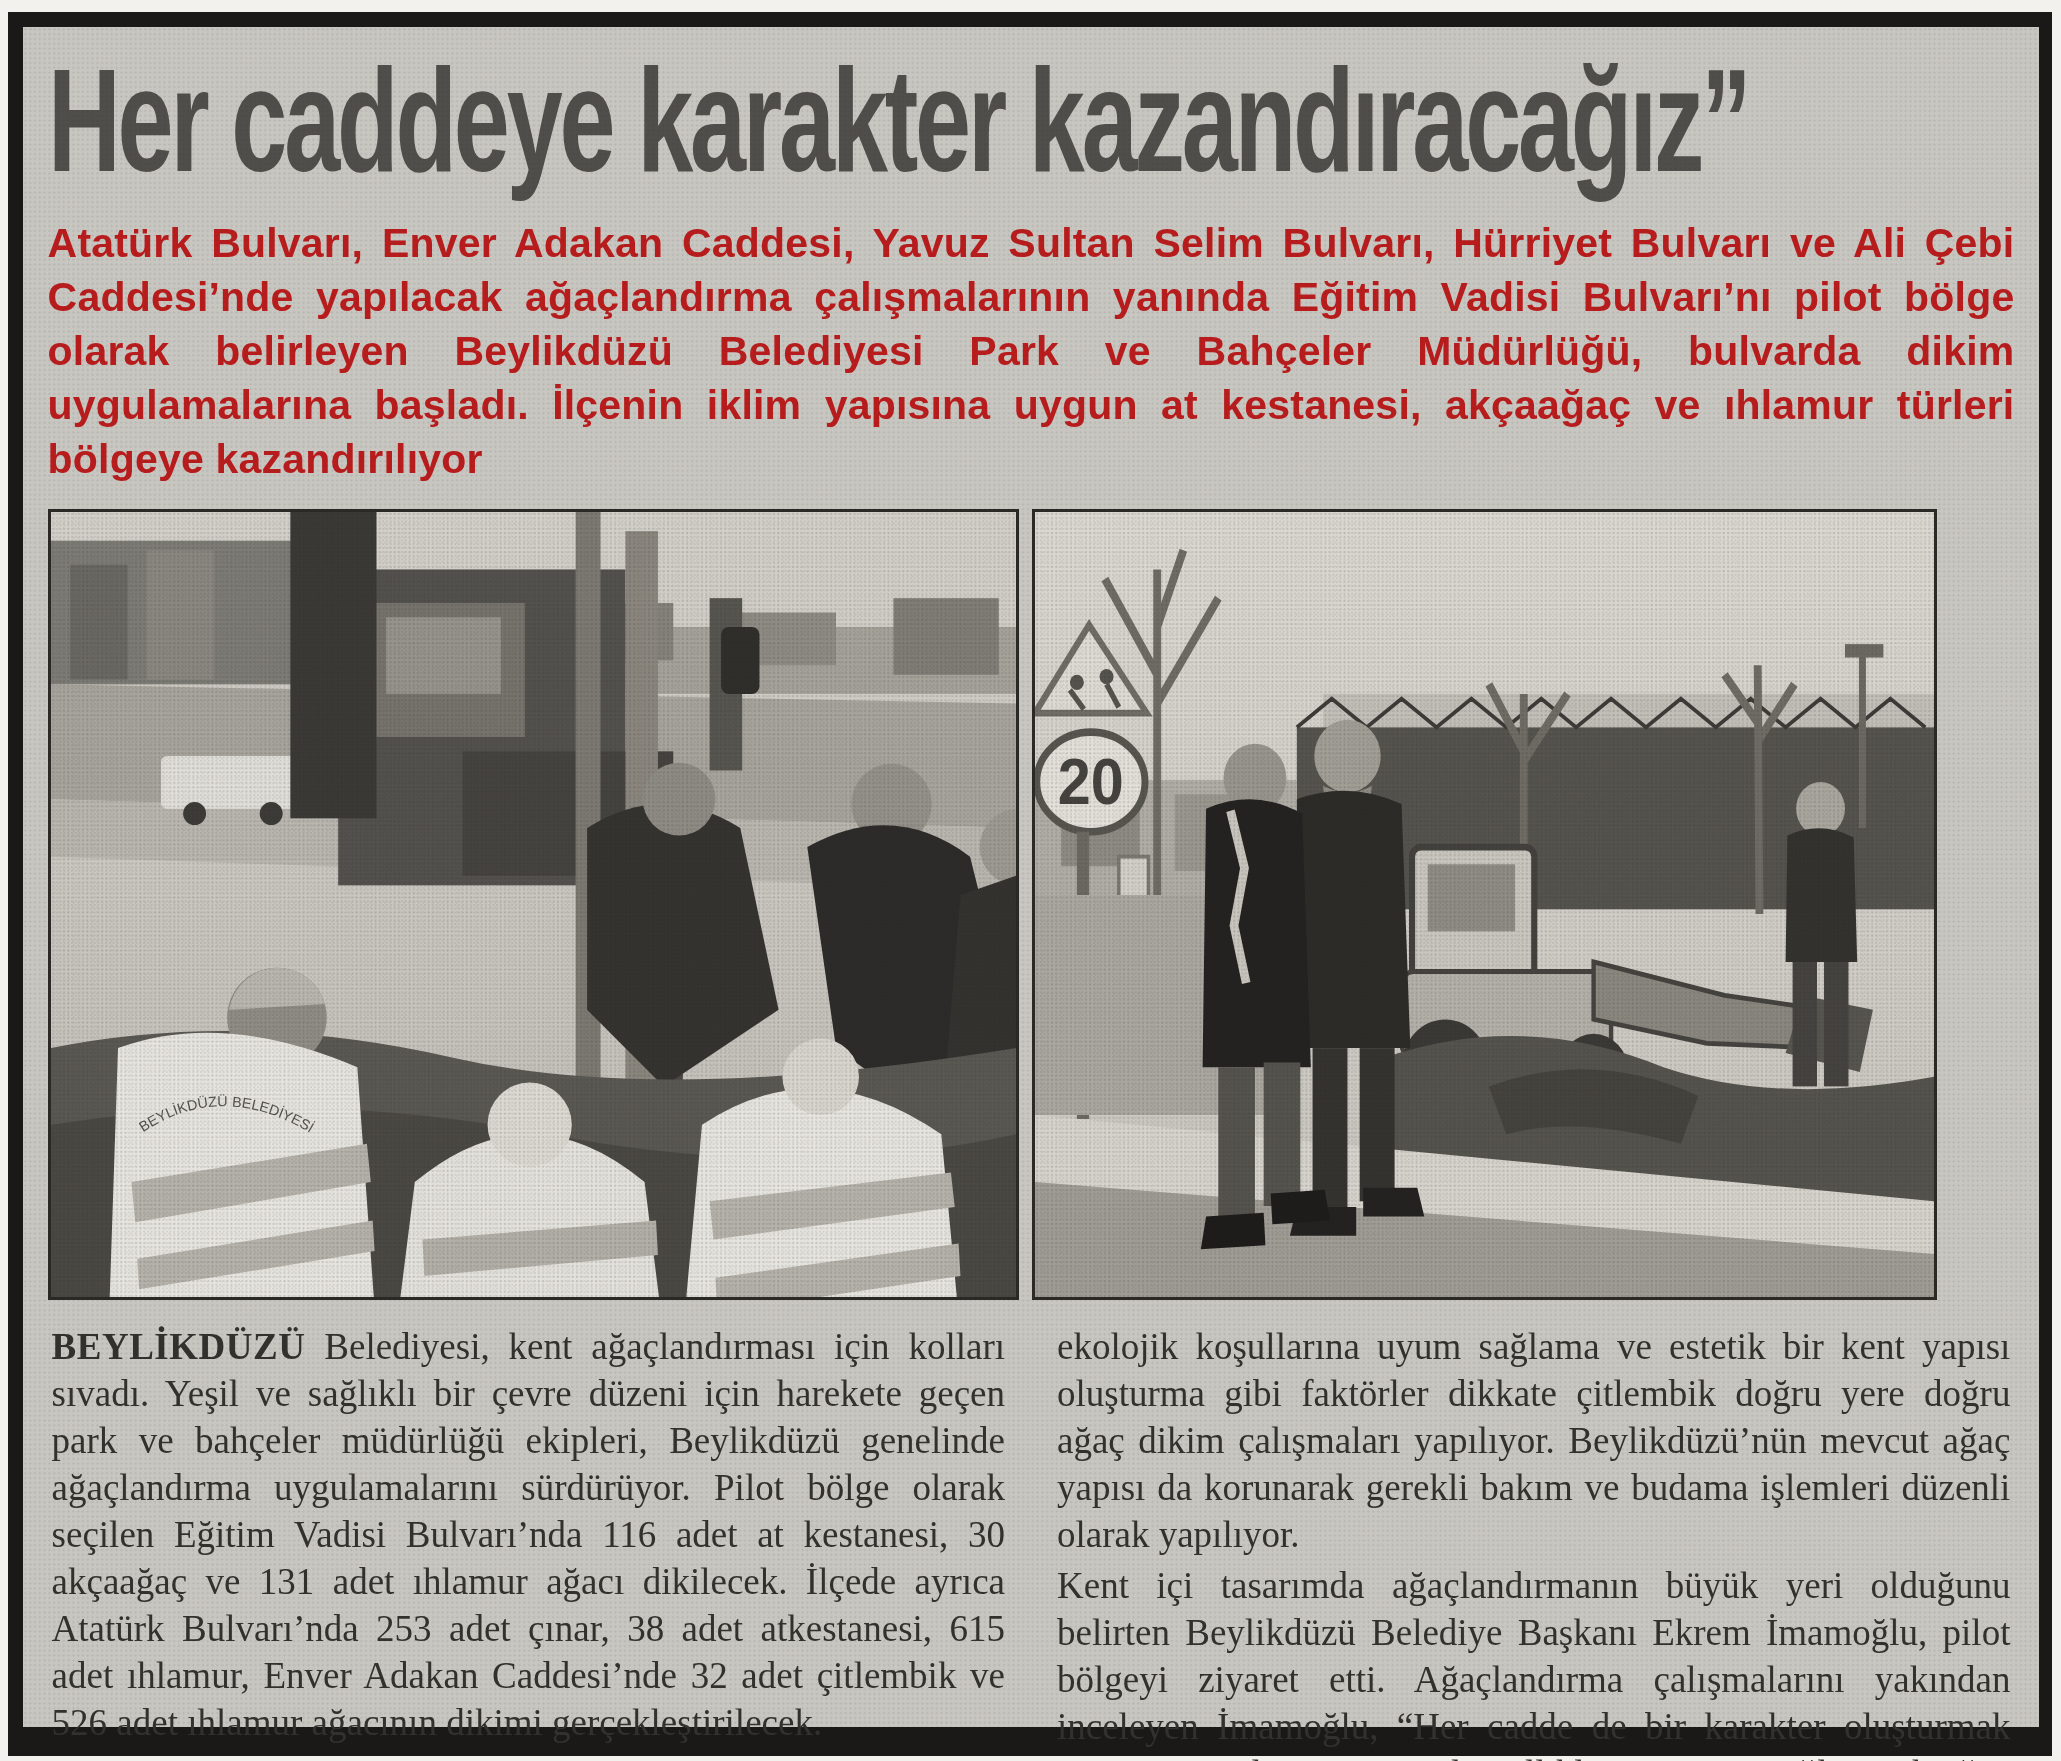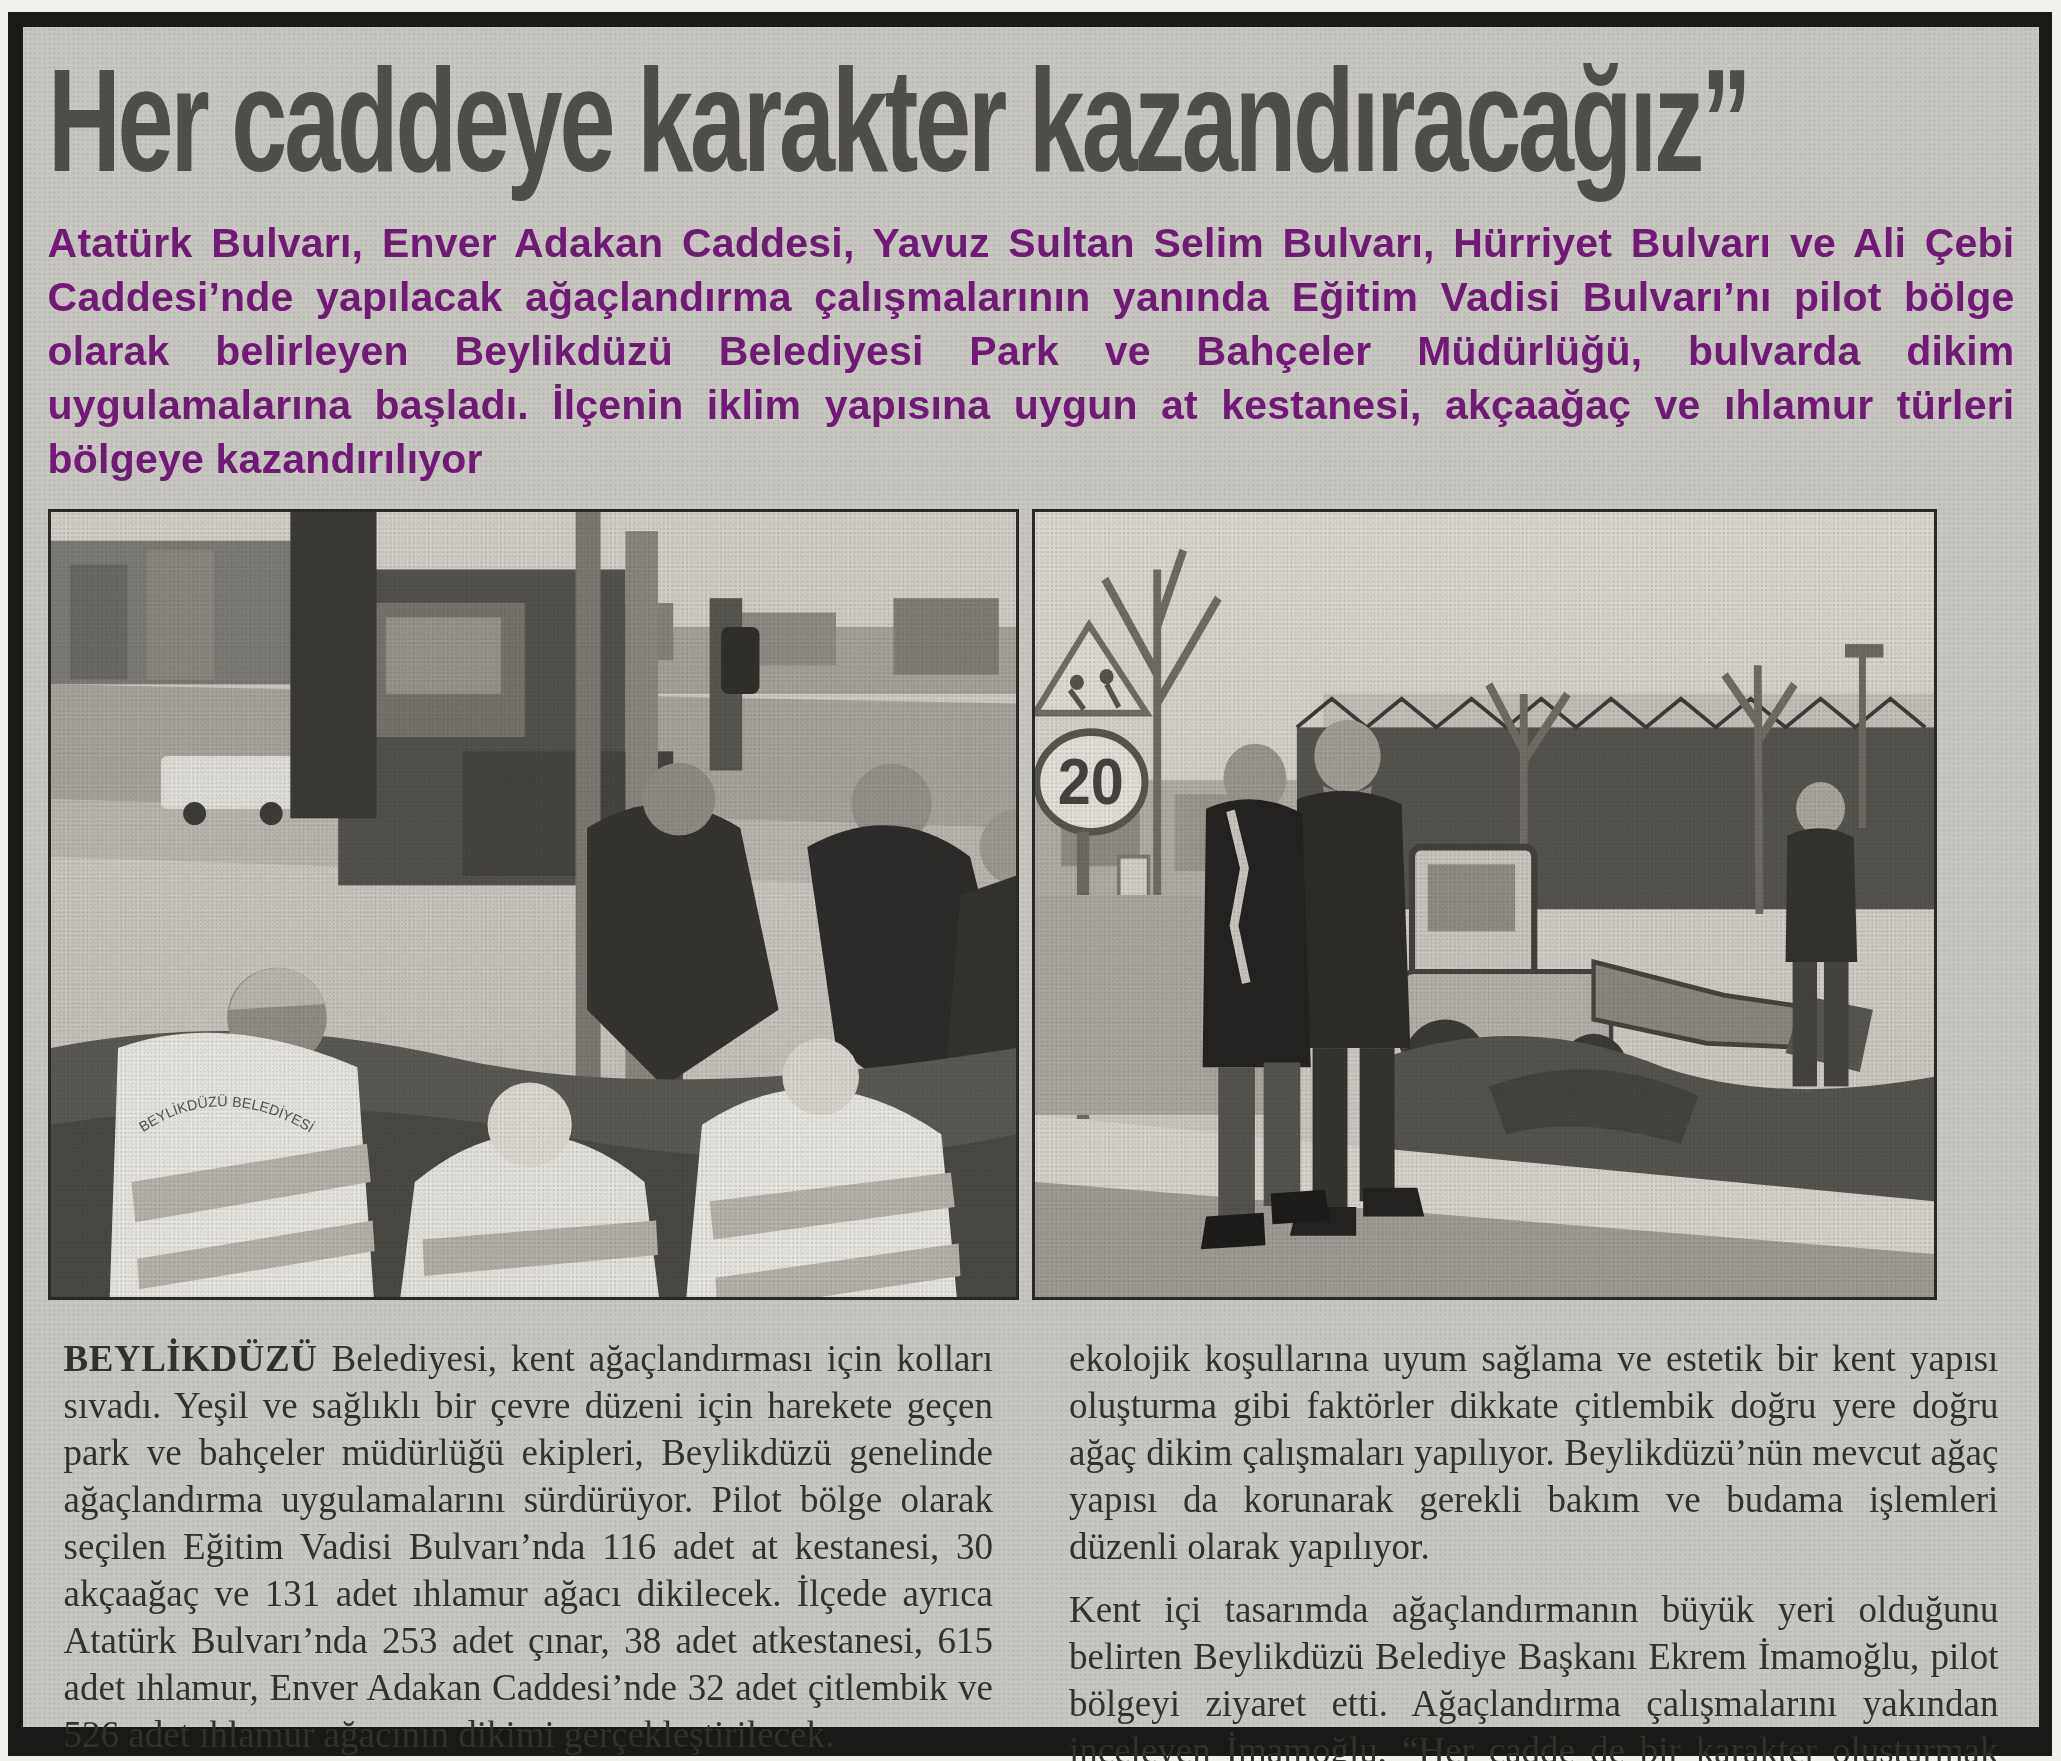--- a/index.html
+++ b/index.html
@@ -26,42 +26,42 @@
   .headline{
     margin-top:5.7px;height:145px;overflow:visible;white-space:nowrap;
     font-family:"Liberation Sans", sans-serif;font-weight:bold;
     font-size:120px;letter-spacing:-3.8px;color:#504e4a;
     transform:scale(0.84,1.22);transform-origin:0 20%;
   }
   .subheadline{
     margin-top:29px;
     font-family:"Liberation Sans", sans-serif;font-weight:bold;
     font-size:41px;line-height:54px;letter-spacing:0.2px;
-    color:#701a75;text-align:justify;
+    color:#b91c1c;text-align:justify;
   }
   .photos{display:flex;gap:13.4px;margin-top:23px;height:791px;}
   .photo{
     position:relative;border:3.8px solid #2a2925;background:#bdbab4;
     box-sizing:border-box;overflow:hidden;flex:none;
   }
   .photo.left{width:971px;}
   .photo.right{width:905px;}
   .photo::after{
     content:"";position:absolute;inset:0;pointer-events:none;
     background-image:radial-gradient(rgba(30,28,25,.22) 1px, transparent 1.2px);
     background-size:3.8px 3.8px;opacity:.45;
   }
   .photo svg{display:block;width:100%;height:100%;}
 
   .bodytext{
     display:flex;gap:44px;margin-top:19px;
     font-size:37px;line-height:47px;color:#32312d;text-align:justify;
   }
   .col{flex:1 1 0;min-width:0;}
-  .col p{margin:16px;}
+  .col p{margin:4px;}
   .lead{font-weight:bold;letter-spacing:0.5px;}
 </style>
 </head>
 <body>
 
 <div class="scan">
   <div class="page">
     <div class="inner">
 
       <div class="headline">Her caddeye karakter kazandıracağız”</div>

